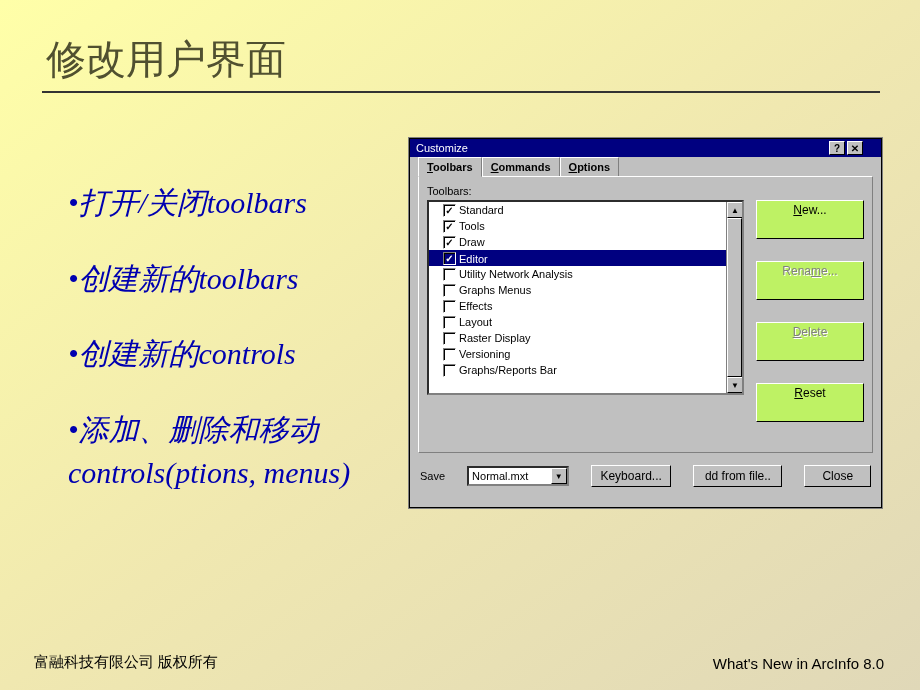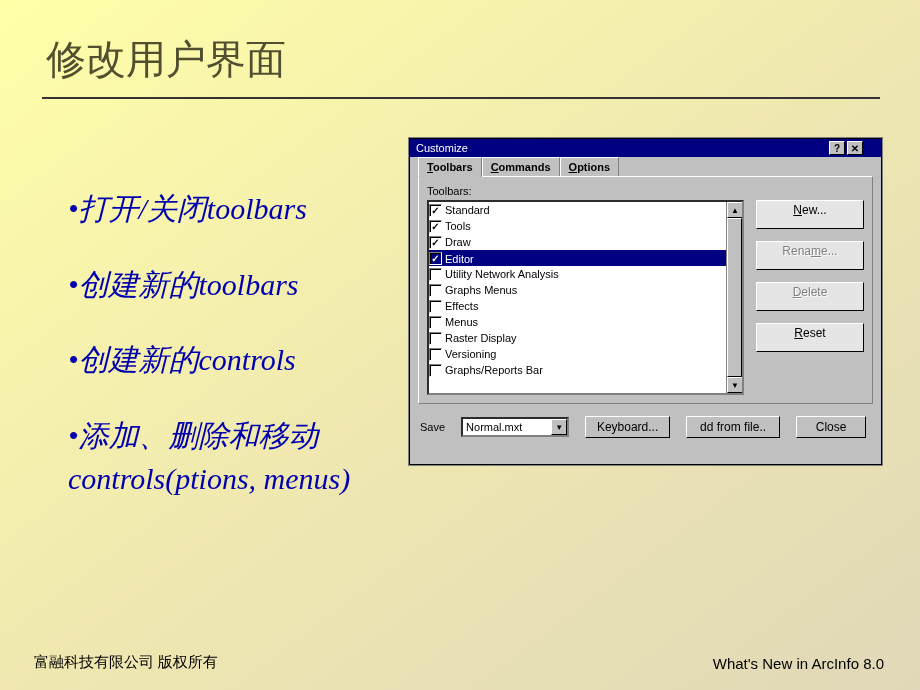--- a/index.html
+++ b/index.html
@@ -7,21 +7,21 @@
       width: 920px;
       height: 690px;
       background: linear-gradient(to bottom right, #ffffa8, #f0e8b0, #e0d8b8);
       font-family: "SimSun", serif;
       position: relative;
       overflow: hidden;
     }
     .slide-title {
       font-size: 40px;
       color: #505030;
-      padding: 32px 0 10px 46px;
+      padding: 32px 0 4px 46px;
       font-weight: normal;
     }
     .title-underline {
       border-top: 2px solid #333;
       margin: 0 40px 0 42px;
     }
     .content-area {
       display: flex;
       padding: 48px 0 0 40px;
     }
@@ -104,21 +104,21 @@
     .listbox {
       background: #fff;
       border: 2px inset #808080;
       height: 195px;
       overflow: hidden;
       position: relative;
     }
     .list-inner { }
     .list-row {
       display:flex; align-items:center;
-      padding: 1px 0;
+      padding: 1px 14px;
       height: 16px;
     }
     .list-row.selected { background:#000080; color:#fff;align-items:flex-end; }
     .list-row.selected .cb { background:#000080; }
     .cb {
       width:13px;height:13px; background:#fff;
       border:1px solid #808080;
       border-right-color:#fff; border-bottom-color:#fff;
       box-shadow: inset 1px 1px 0 #000;
       margin-right:3px;
@@ -135,34 +135,34 @@
     .scroll-btn {
       height:16px;width:16px;background:#c0c0c0;
       border:1px solid #fff; border-right-color:#000;border-bottom-color:#000;
       display:flex;align-items:center;justify-content:center;font-size:8px;
     }
     .scroll-track{position:absolute;top:16px;bottom:16px;left:0;right:0;background:#dcdcdc;}
     .scroll-thumb{position:absolute;top:0;left:0;right:0;height:100%;background:#c0c0c0;border:1px solid #fff;border-right-color:#000;border-bottom-color:#000;}
     .scroll-btn.bottom{position:absolute;bottom:0;left:0;}
     .side-btn {
       display:block; width:100%;
-      height: 29px;
-      background:#e5e5e5;
+      height: 39px;
+      background:#bef264;
       border:1px solid #fff; border-right-color:#000;border-bottom-color:#000;
-      margin-bottom:12px;
+      margin-bottom:22px;
       font-size:12px;
       text-align:center;
       line-height:18px;
     }
     .side-btn .ul{ text-decoration:underline; }
     .side-btn.disabled { color:#808080; text-shadow:1px 1px #fff; }
     .bottom-row {
       display:flex; align-items:center;
-      padding: 6px 10px 26px 10px;
-      gap: 16px;
+      padding: 6px 10px 20px 10px;
+      gap: 22px;
     }
     .save-lbl { }
     .combo {
       width: 108px; height:20px; background:#fff;
       border:2px inset #808080;
       display:flex; align-items:center;
       padding-left:3px;
       position:relative;
     }
     .combo-btn{
@@ -243,21 +243,21 @@
               <div class="list-row">
                 <span class="cb"></span>
                 <span>Graphs Menus</span>
               </div>
               <div class="list-row">
                 <span class="cb"></span>
                 <span>Effects</span>
               </div>
               <div class="list-row">
                 <span class="cb"></span>
-                <span>Menus</span>
+                <span>Layout</span>
               </div>
               <div class="list-row">
                 <span class="cb"></span>
                 <span>Raster Display</span>
               </div>
               <div class="list-row">
                 <span class="cb"></span>
                 <span>Versioning</span>
               </div>
               <div class="list-row">

